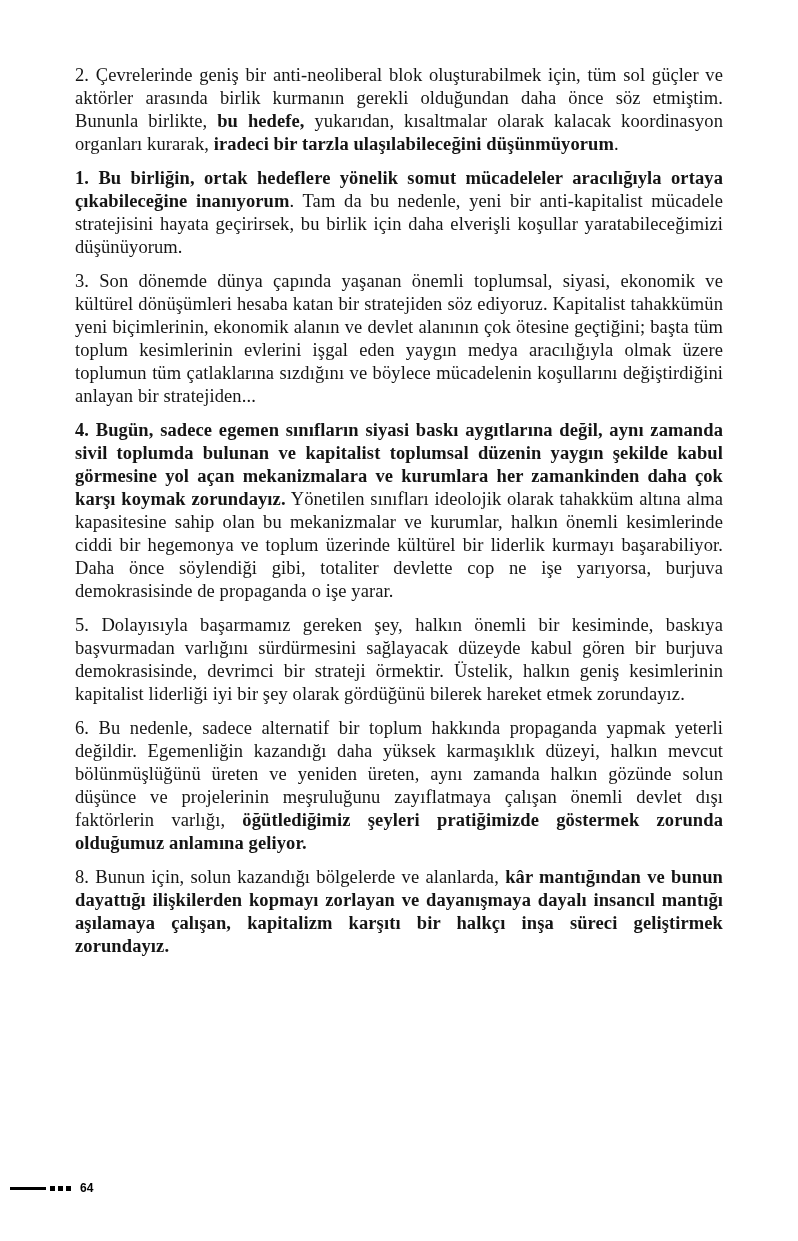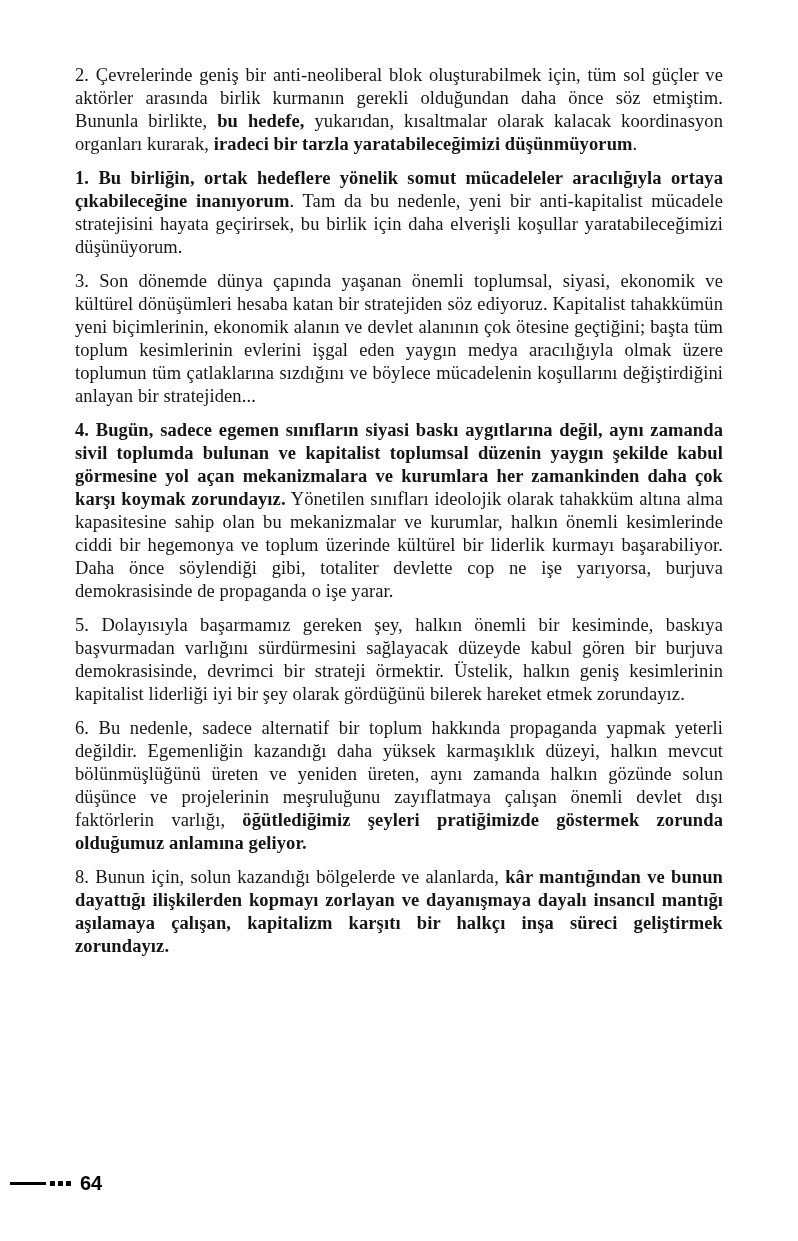--- a/index.html
+++ b/index.html
@@ -61,31 +61,31 @@
   }
   .footer-dots .dot {
     display: inline-block;
     width: 5px;
     height: 5px;
     background: #000;
   }
   .pagenum {
     font-family: "Liberation Sans", sans-serif;
     font-weight: bold;
-    font-size: 20px;
+    font-size: 12px;
     margin-left: 9px;
     color: #000;
   }
 </style>
 </head>
 <body>
 
 <div class="page-content">
   <div>
-      <p class="para"><span>2. Çevrelerinde geniş bir anti-neoliberal blok oluşturabilmek için, tüm sol güçler ve aktörler arasında birlik kurmanın gerekli olduğundan daha önce söz etmiştim. Bununla birlikte, </span><b>bu hedefe,</b><span> yukarıdan, kısaltmalar olarak kalacak koordinasyon organları kurarak, </span><b>iradeci bir tarzla yaratabileceğimizi düşünmüyorum</b><span>.</span></p>
+      <p class="para"><span>2. Çevrelerinde geniş bir anti-neoliberal blok oluşturabilmek için, tüm sol güçler ve aktörler arasında birlik kurmanın gerekli olduğundan daha önce söz etmiştim. Bununla birlikte, </span><b>bu hedefe,</b><span> yukarıdan, kısaltmalar olarak kalacak koordinasyon organları kurarak, </span><b>iradeci bir tarzla ulaşılabileceğini düşünmüyorum</b><span>.</span></p>
       <p class="para"><b>1. Bu birliğin, ortak hedeflere yönelik somut mücadeleler aracılığıyla ortaya çıkabileceğine inanıyorum</b><span>. Tam da bu nedenle, yeni bir anti-kapitalist mücadele stratejisini hayata geçirirsek, bu birlik için daha elverişli koşullar yaratabileceğimizi düşünüyorum.</span></p>
       <p class="para"><span>3. Son dönemde dünya çapında yaşanan önemli toplumsal, siyasi, ekonomik ve kültürel dönüşümleri hesaba katan bir stratejiden söz ediyoruz. Kapitalist tahakkümün yeni biçimlerinin, ekonomik alanın ve devlet alanının çok ötesine geçtiğini; başta tüm toplum kesimlerinin evlerini işgal eden yaygın medya aracılığıyla olmak üzere toplumun tüm çatlaklarına sızdığını ve böylece mücadelenin koşullarını değiştirdiğini anlayan bir stratejiden...</span></p>
       <p class="para"><b>4. Bugün, sadece egemen sınıfların siyasi baskı aygıtlarına değil, aynı zamanda sivil toplumda bulunan ve kapitalist toplumsal düzenin yaygın şekilde kabul görmesine yol açan mekanizmalara ve kurumlara her zamankinden daha çok karşı koymak zorundayız.</b><span> Yönetilen sınıfları ideolojik olarak tahakküm altına alma kapasitesine sahip olan bu mekanizmalar ve kurumlar, halkın önemli kesimlerinde ciddi bir hegemonya ve toplum üzerinde kültürel bir liderlik kurmayı başarabiliyor. Daha önce söylendiği gibi, totaliter devlette cop ne işe yarıyorsa, burjuva demokrasisinde de propaganda o işe yarar.</span></p>
       <p class="para"><span>5. Dolayısıyla başarmamız gereken şey, halkın önemli bir kesiminde, baskıya başvurmadan varlığını sürdürmesini sağlayacak düzeyde kabul gören bir burjuva demokrasisinde, devrimci bir strateji örmektir. Üstelik, halkın geniş kesimlerinin kapitalist liderliği iyi bir şey olarak gördüğünü bilerek hareket etmek zorundayız.</span></p>
       <p class="para"><span>6. Bu nedenle, sadece alternatif bir toplum hakkında propaganda yapmak yeterli değildir. Egemenliğin kazandığı daha yüksek karmaşıklık düzeyi, halkın mevcut bölünmüşlüğünü üreten ve yeniden üreten, aynı zamanda halkın gözünde solun düşünce ve projelerinin meşruluğunu zayıflatmaya çalışan önemli devlet dışı faktörlerin varlığı, </span><b>öğütlediğimiz şeyleri pratiğimizde göstermek zorunda olduğumuz anlamına geliyor.</b></p>
       <p class="para"><span>8. Bunun için, solun kazandığı bölgelerde ve alanlarda, </span><b>kâr mantığından ve bunun dayattığı ilişkilerden kopmayı zorlayan ve dayanışmaya dayalı insancıl mantığı aşılamaya çalışan, kapitalizm karşıtı bir halkçı inşa süreci geliştirmek zorundayız.</b></p>
     </div>
 </div>
 
 <div class="footer">

